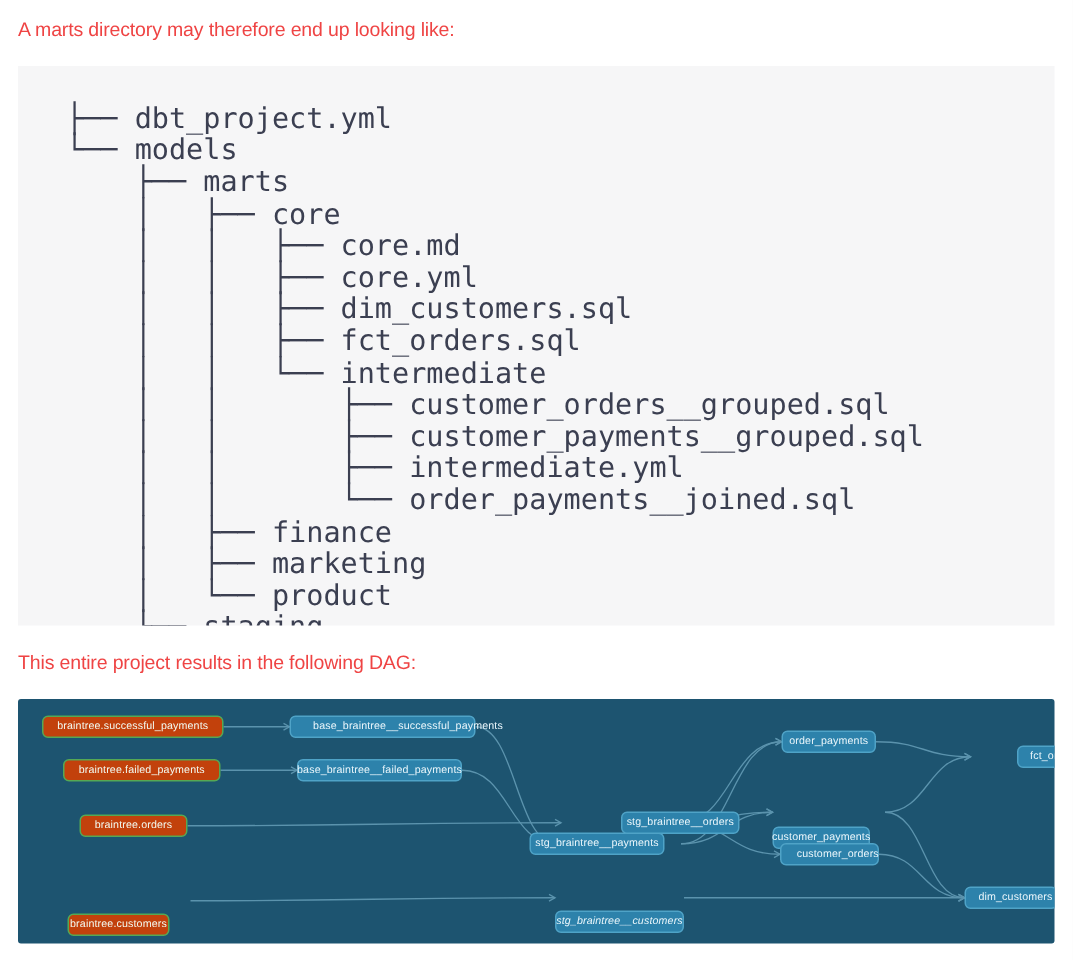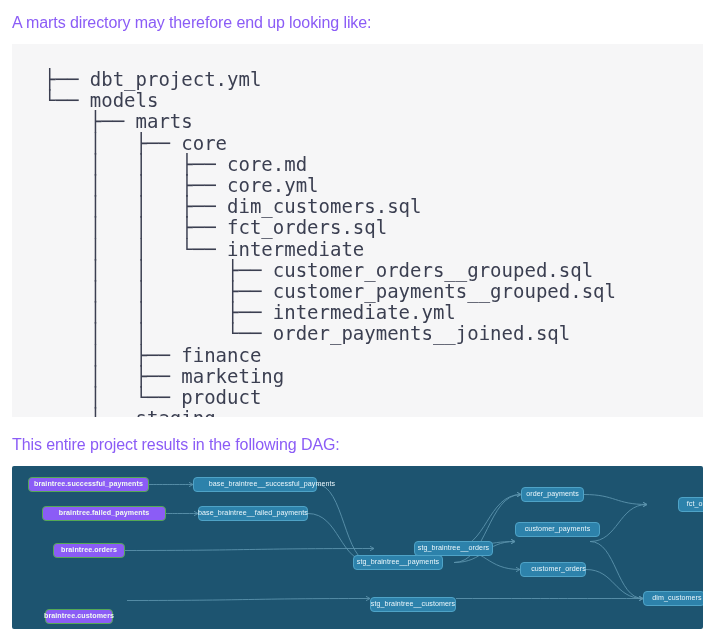--- a/index.html
+++ b/index.html
@@ -10,23 +10,23 @@
   body {
     width: 715px;
     height: 640px;
     font-family: "Liberation Sans", sans-serif;
     color: #2f3241;
     overflow: hidden;
     position: relative;
   }
 
   .prose-line {
-    font-size: 16px;
+    font-size: 13px;
     line-height: 1.45;
-    color: #8b5cf6;
+    color: #ef4444;
     letter-spacing: -0.1px;
   }
 
   #intro-text {
     position: absolute;
     left: 12px;
     top: 11px;
   }
 
   #dag-caption {
@@ -84,24 +84,23 @@
     line-height: 1;
     display: flex;
     align-items: center;
     justify-content: center;
     white-space: nowrap;
     padding: 0 6px;
     height: 15px;
     letter-spacing: 0.1px;
   }
   .dag-node.source {
-    background: #8b5cf6;
+    background: #c2410c;
     border: 1px solid #55a855;
     color: #f2fbf2;
-    font-weight: bold;
   }
   .dag-node.model {
     background: #2d82ab;
     border: 1px solid #4fa3c7;
     color: #eaf6fb;
   }
 </style>
 </head>
 <body>
 
@@ -159,27 +158,27 @@
       <path d="M631,36.3 L635,38.5 L631,40.7" fill="none" stroke="#5b93ad" stroke-width="0.9"></path>
       <path d="M578,75.5 C606.5,75.5 606.5,38.5 635,38.5" fill="none" stroke="#5b93ad" stroke-width="0.9"></path>
       <path d="M631,36.3 L635,38.5 L631,40.7" fill="none" stroke="#5b93ad" stroke-width="0.9"></path>
       <path d="M578,75.5 C604.5,75.5 604.5,132.5 631,132.5" fill="none" stroke="#5b93ad" stroke-width="0.9"></path>
       <path d="M627,130.3 L631,132.5 L627,134.7" fill="none" stroke="#5b93ad" stroke-width="0.9"></path>
       <path d="M574,103.5 C602.5,103.5 602.5,132.5 631,132.5" fill="none" stroke="#5b93ad" stroke-width="0.9"></path>
       <path d="M627,130.3 L631,132.5 L627,134.7" fill="none" stroke="#5b93ad" stroke-width="0.9"></path>
     </svg>
   <div id="dag-nodes">
       <div class="dag-node source" style="left: 16px; top: 11px; width: 121px;">braintree.successful_payments</div>
-      <div class="dag-node source" style="left: 30px; top: 40px; width: 124px;">braintree.failed_payments</div>
+      <div class="dag-node source" style="left: 30px; top: 40px; width: 105px;">braintree.failed_payments</div>
       <div class="dag-node source" style="left: 41px; top: 77px; width: 72px;">braintree.orders</div>
       <div class="dag-node source" style="left: 33px; top: 143px; width: 68px;">braintree.customers</div>
       <div class="dag-node model" style="left: 181px; top: 11px; width: 124px; padding-left: 40px;">base_braintree__successful_payments</div>
       <div class="dag-node model" style="left: 186px; top: 40px; width: 110px;">base_braintree__failed_payments</div>
       <div class="dag-node model" style="left: 341px; top: 89px; width: 90px;">stg_braintree__payments</div>
       <div class="dag-node model" style="left: 362px; top: 75px; width: 79px; margin-left: 40px;">stg_braintree__orders</div>
-      <div class="dag-node model" style="left: 358px; top: 131px; width: 86px;">stg_braintree__customers</div>
+      <div class="dag-node model" style="left: 358px; top: 141px; width: 86px; font-style: italic;">stg_braintree__customers</div>
       <div class="dag-node model" style="left: 509px; top: 21px; width: 63px; text-align: right;">order_payments</div>
-      <div class="dag-node model" style="left: 503px; top: 56px; width: 85px;">customer_payments</div>
+      <div class="dag-node model" style="left: 503px; top: 85px; width: 65px;">customer_payments</div>
       <div class="dag-node model" style="left: 508px; top: 96px; width: 66px; padding-left: 17px;">customer_orders</div>
       <div class="dag-node model" style="left: 666px; top: 31px; width: 50px;">fct_orders</div>
       <div class="dag-node model" style="left: 631px; top: 125px; width: 62px; padding-left: 12px;">dim_customers</div>
     </div>
 </div>
 
 </body></html>

